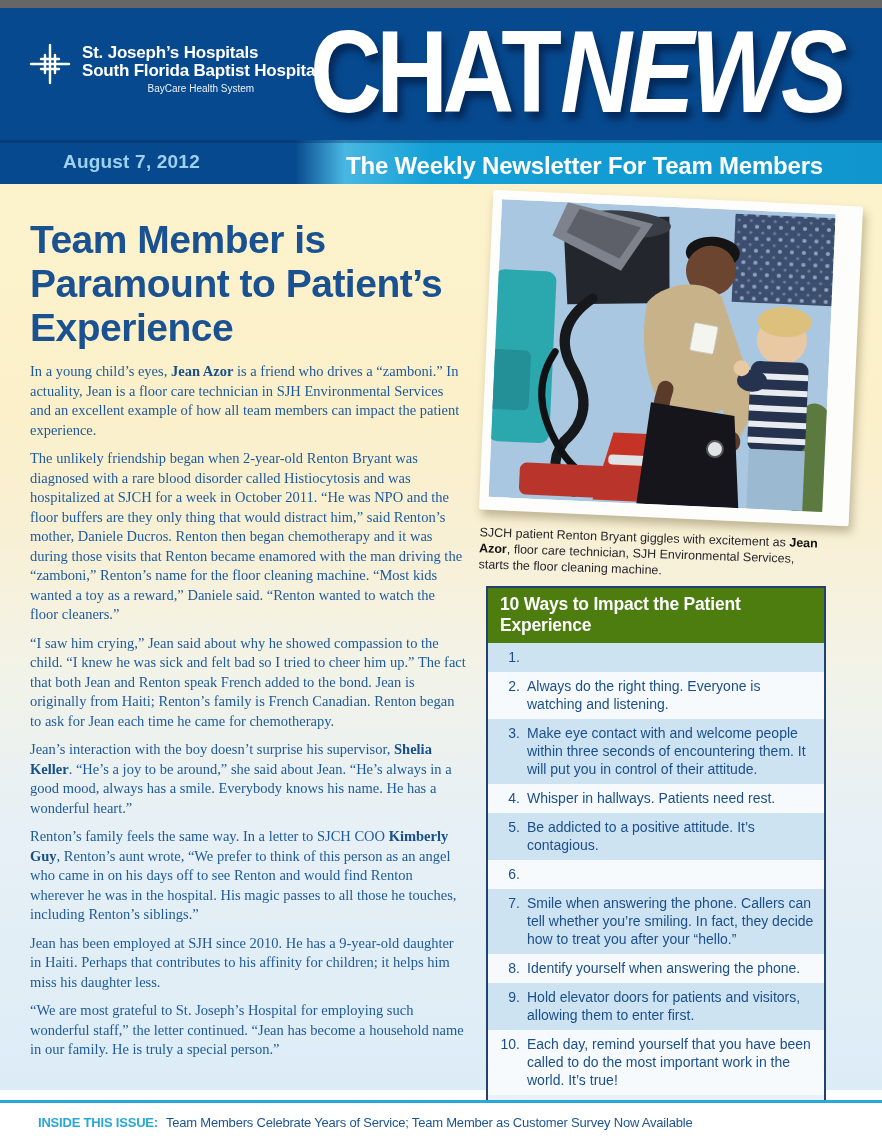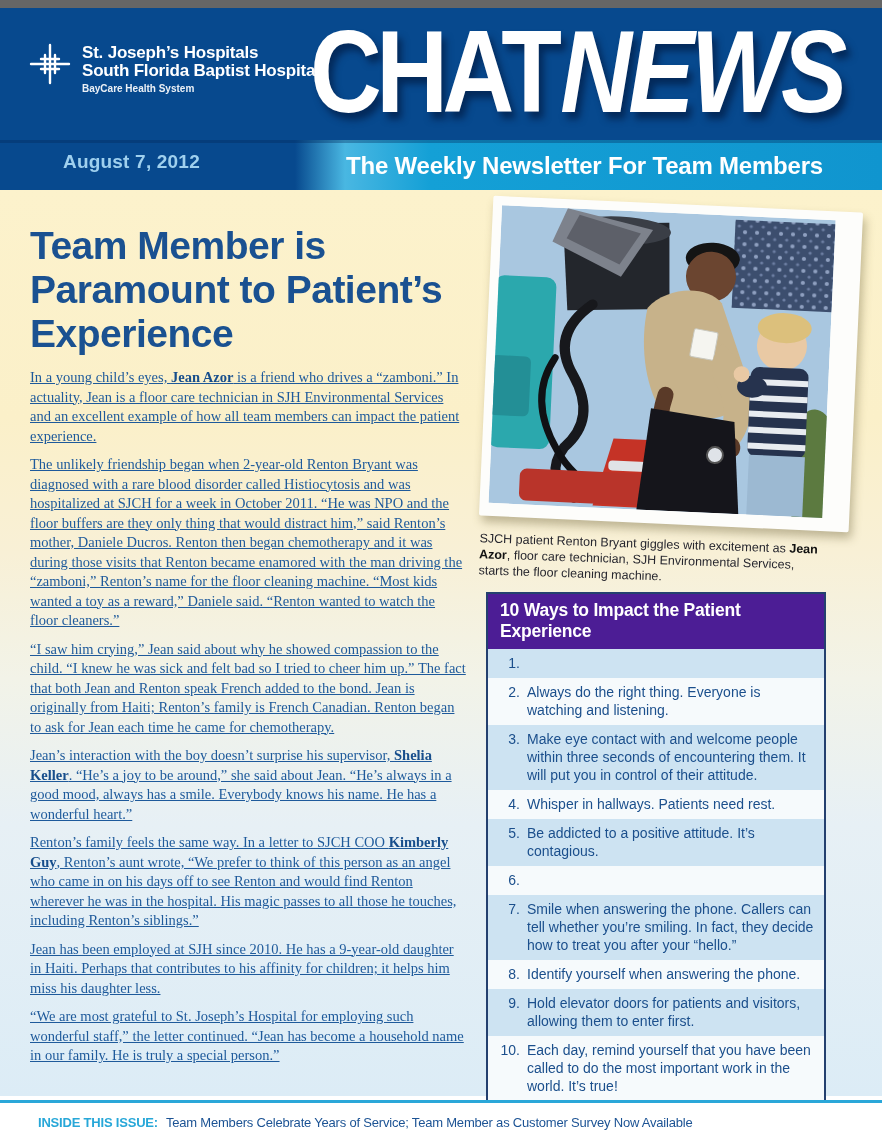--- a/index.html
+++ b/index.html
@@ -4,49 +4,49 @@
 <style>
   html,body{margin:0;padding:0;background:#666;}
   .page{position:relative;width:882px;height:1140px;margin:8px auto;background:#ffffff;overflow:hidden;
         font-family:"Liberation Sans",sans-serif;}
   
   .header{position:absolute;left:0;top:0;width:882px;height:186px;background:#07498e;}
   .logo-block{position:absolute;left:28px;top:34px;display:flex;align-items:flex-start;}
   .logo-cross{width:44px;height:44px;margin-right:10px;}
   .org-lines{color:#fff;line-height:1.05;padding-top:2px;}
   .org-l1,.org-l2{font-weight:bold;font-size:17px;letter-spacing:-0.2px;}
-  .org-l3{font-size:10px;margin-top:4px;font-weight:bold;opacity:.92;}
+  .org-l3{font-size:10px;margin-top:4px;font-weight:normal;opacity:.92;text-align:center;}
   .masthead{position:absolute;left:310px;top:6px;white-space:nowrap;color:#fff;
             font-size:108px;font-weight:900;letter-spacing:-6px;line-height:1;
             transform:scale(.92,1.08);transform-origin:0 0;
             text-shadow:5px 6px 8px rgba(0,20,55,.6);}
   .masthead .news{font-style:italic;font-weight:800;letter-spacing:-4px;margin-left:4px;}
   .band{position:absolute;left:0;top:132px;width:882px;height:54px;
         background:linear-gradient(90deg,#07498e 0px,#07498e 295px,#49b7e2 345px,#14a0d6 430px,#1095cf 100%);
         box-shadow:inset 0 3px 0 rgba(4,40,90,.35);}
   .issue-date{position:absolute;left:63px;top:11px;font-size:19px;font-weight:bold;color:#9fd0ee;letter-spacing:.2px;}
   .tagline{position:absolute;left:346px;top:12px;font-size:24px;font-weight:bold;color:#ffffff;letter-spacing:-0.2px;}
   
-  .content{position:absolute;left:0;top:182px;width:882px;height:906px;
+  .content{position:absolute;left:0;top:176px;width:882px;height:906px;
            background:linear-gradient(180deg,#fcf2cc 0%,#fbf0c9 25%,#f8f0d6 40%,#f2f3e8 54%,#e7f0f5 70%,#dcecf6 100%);}
   .article{position:absolute;left:30px;top:34px;width:436px;}
   .article h1{margin:0 0 12px 0;font-size:39px;line-height:44px;font-weight:bold;color:#1a5191;letter-spacing:-0.5px;}
-  .article p{margin:0 0 9px 0;font-family:"Liberation Serif",serif;font-size:14.5px;line-height:19.5px;color:#1e5a9b;text-decoration:underline;}
+  .article p{margin:0 0 9px 0;font-family:"Liberation Serif",serif;font-size:14.5px;line-height:19.5px;color:#1e5a9b;}
   .article p b{color:#174e8c;}
   
   .photo-card{position:absolute;left:486px;top:14px;width:352px;background:#fdfdfb;
               padding:9px 9px 13px 9px;transform:rotate(2.6deg);transform-origin:50% 50%;
               box-shadow:3px 6px 10px rgba(95,85,45,.38);border-radius:2px;}
   .photo-card svg{display:block;}
   .photo-caption{position:absolute;left:479px;top:346px;width:346px;transform:rotate(1.9deg);
                  font-size:12.5px;line-height:16px;color:#26262e;letter-spacing:0;}
   .photo-caption b{color:#111;}
   
   .ten-ways{position:absolute;left:486px;top:402px;width:336px;border:2px solid #24406f;background:#e9f2f9;}
-  .ten-ways-header{background:#4c1d95;color:#ffffff;font-weight:bold;font-size:17.5px;
+  .ten-ways-header{background:#4d7c0f;color:#ffffff;font-weight:bold;font-size:17.5px;
                    padding:6px 10px 7px 12px;letter-spacing:-0.2px;}
   .ten-ways ol{list-style:none;margin:0;padding:0 0 10px 0;}
   .ten-ways li{display:flex;font-size:14px;line-height:18px;color:#1b4f8c;padding:5px 6px 6px 0;}
   .ten-ways li.odd{background:#cde3f2;}
   .ten-ways li.even{background:#f6fafc;}
   .ten-ways .num{flex:none;width:32px;text-align:right;padding-right:7px;}
   .ten-ways .txt{flex:1;padding-right:4px;}
   
   .footer-rule{position:absolute;left:0;top:1092px;width:882px;height:3px;background:#2aa7d9;}
   .footer{position:absolute;left:0;top:1095px;width:882px;height:45px;background:#ffffff;}

